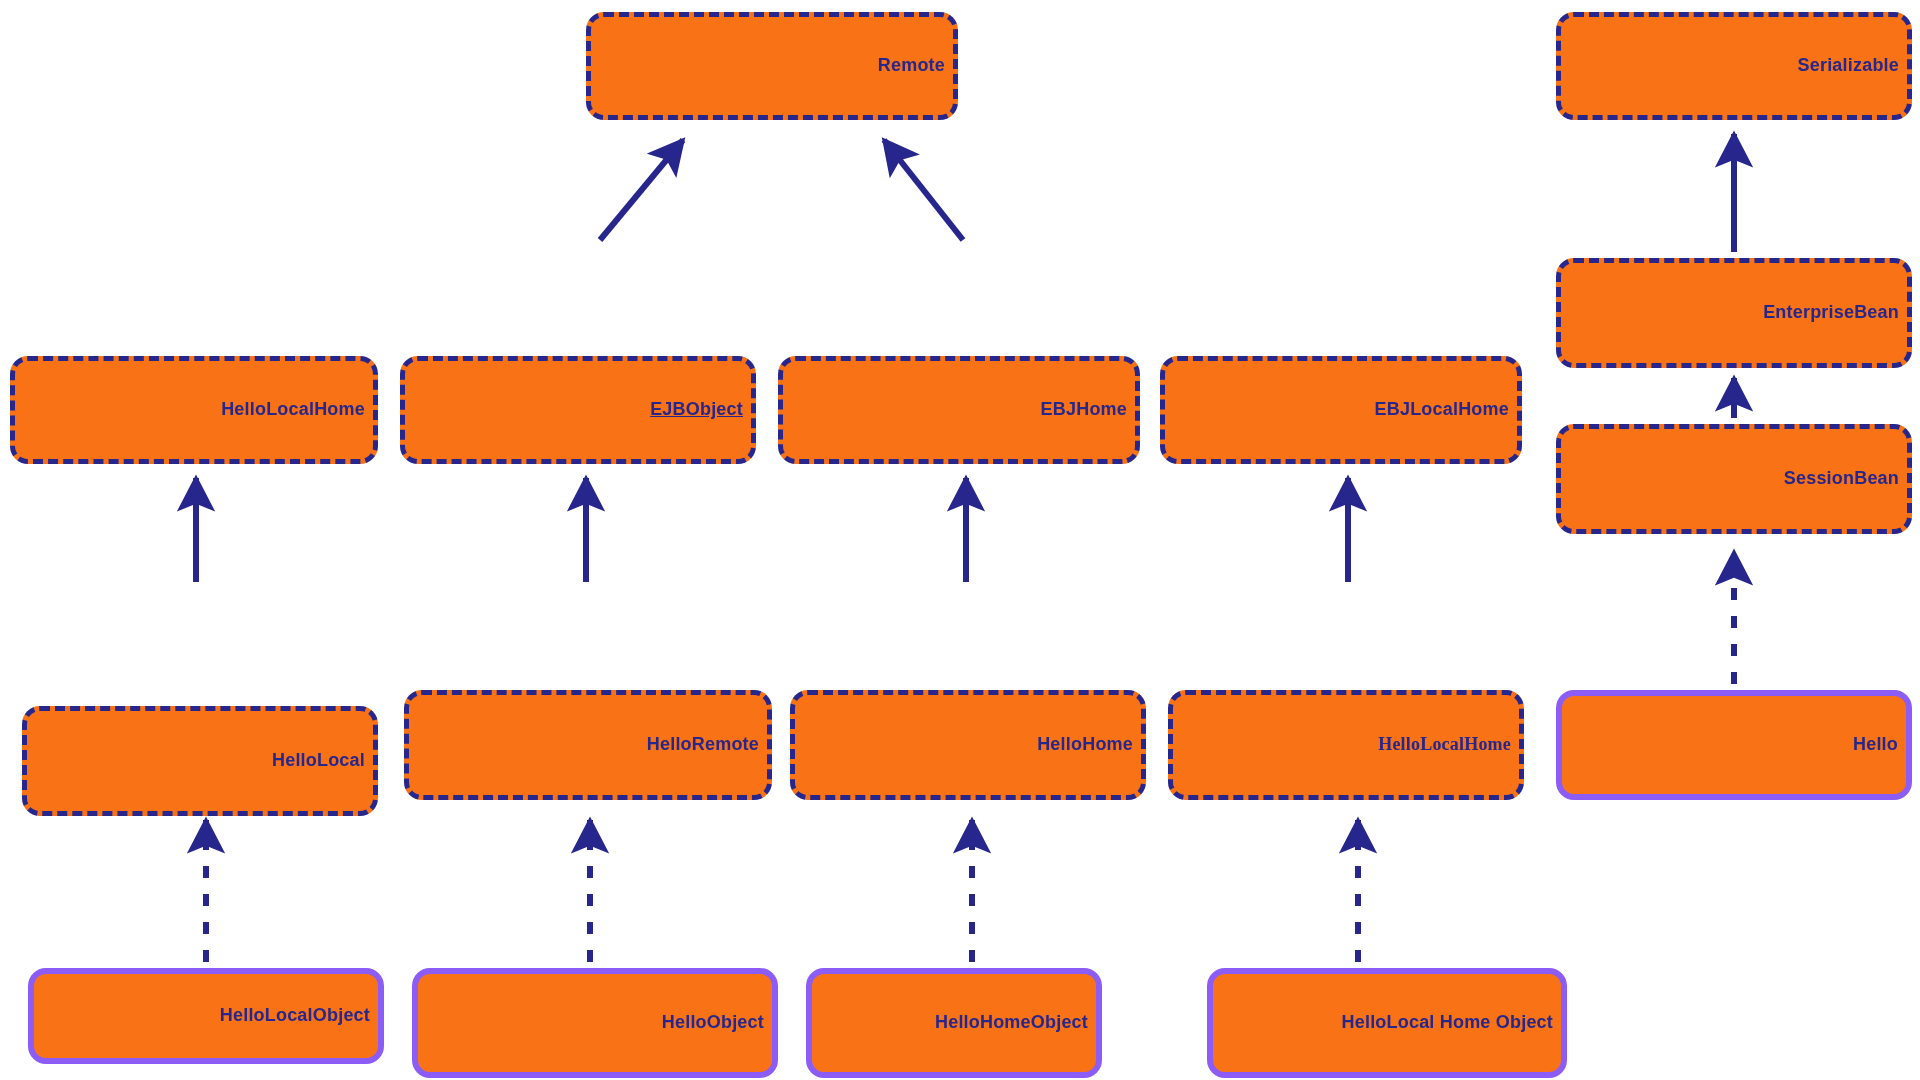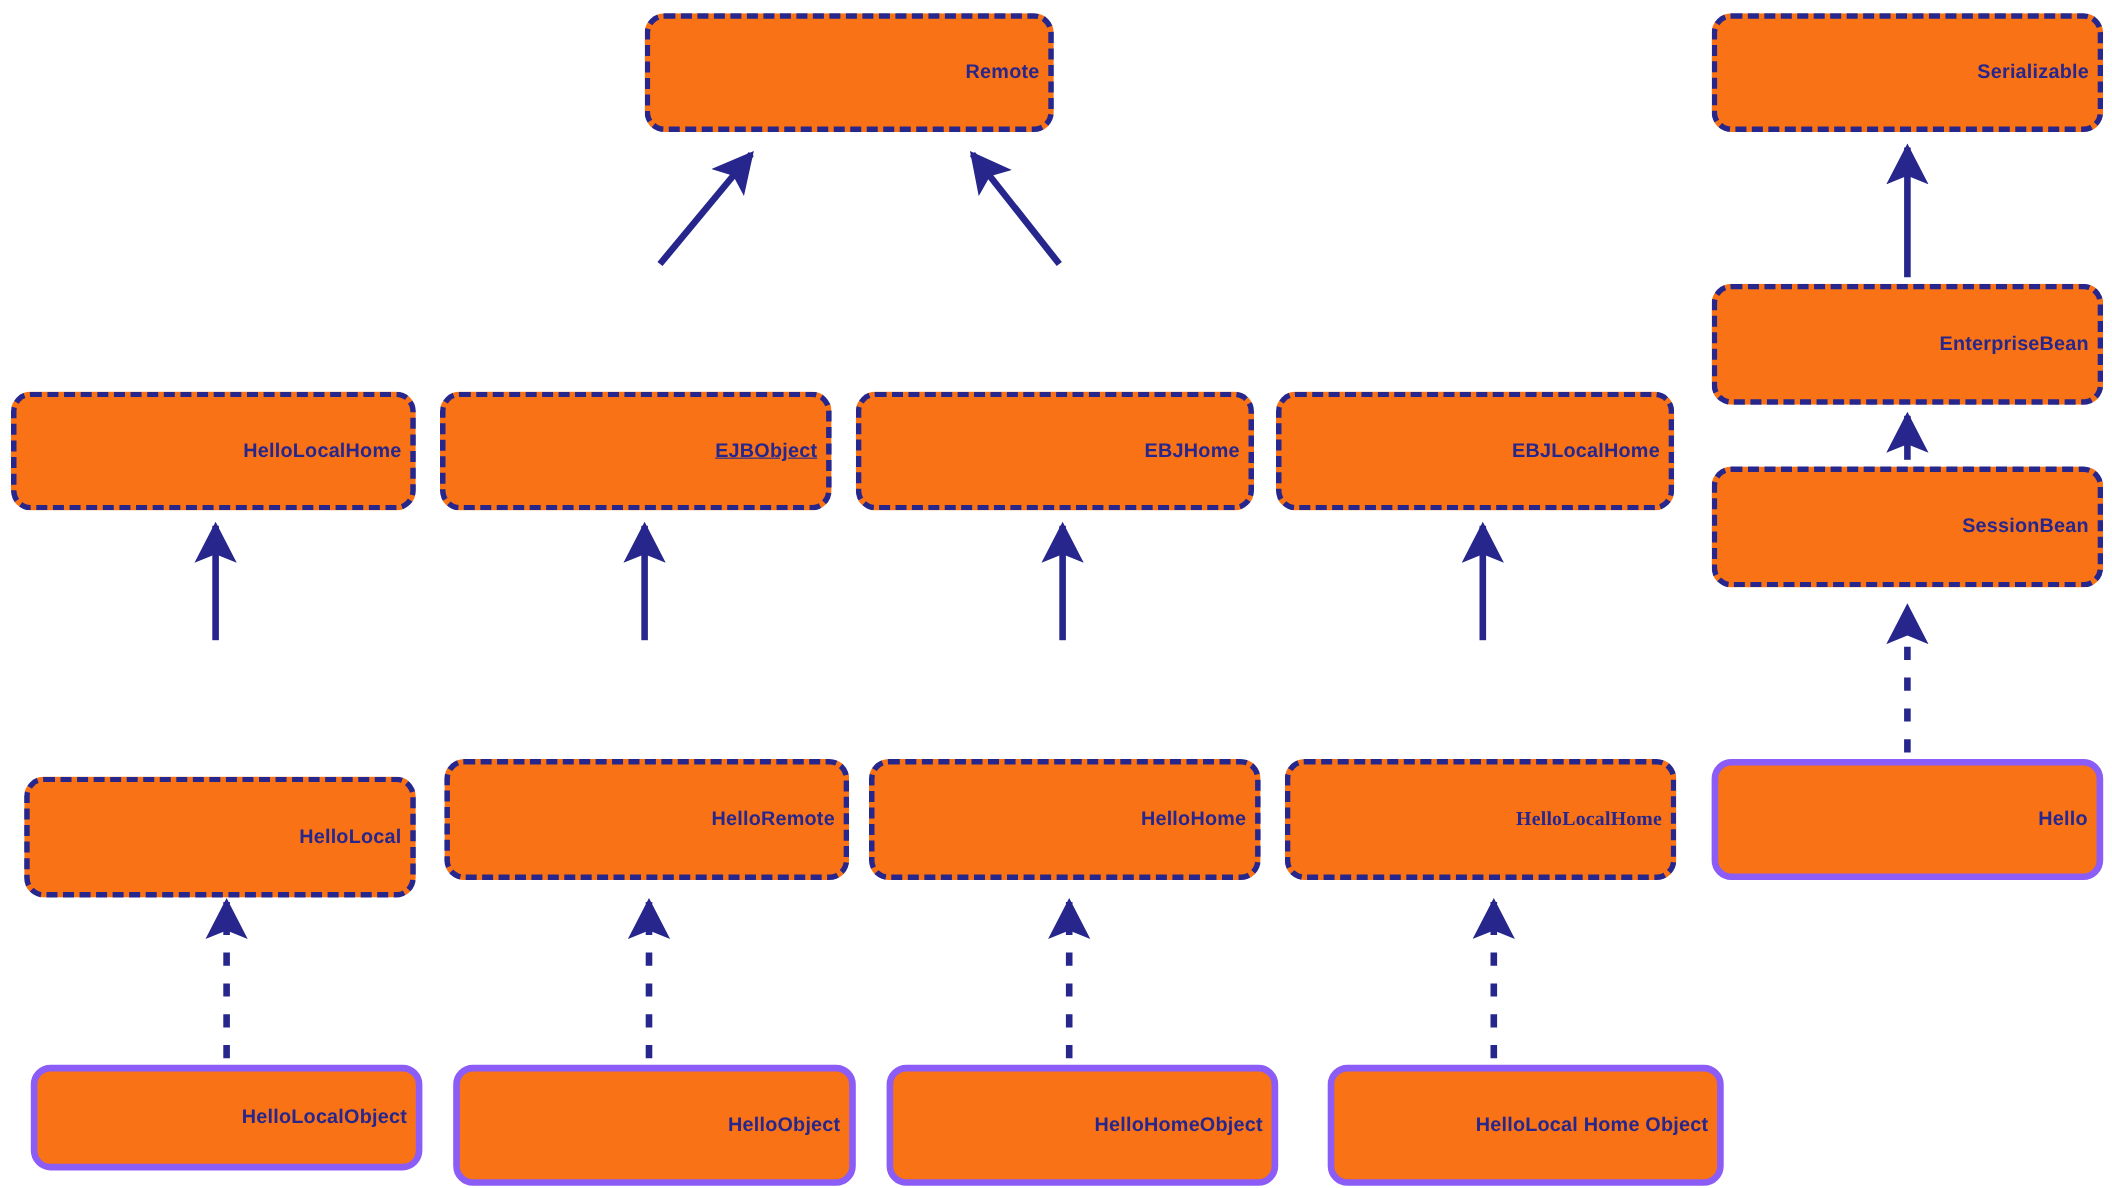--- a/index.html
+++ b/index.html
@@ -119,20 +119,20 @@
       </div>
       <div class="node cls" style="left: 1556px; top: 690px; width: 356px; height: 110px;">
         <span class="node-label">Hello</span>
       </div>
       <div class="node cls" style="left: 28px; top: 968px; width: 356px; height: 96px;">
         <span class="node-label">HelloLocalObject</span>
       </div>
       <div class="node cls" style="left: 412px; top: 968px; width: 366px; height: 110px;">
         <span class="node-label">HelloObject</span>
       </div>
-      <div class="node cls" style="left: 806px; top: 968px; width: 356px; height: 110px;">
+      <div class="node cls" style="left: 806px; top: 968px; width: 296px; height: 110px;">
         <span class="node-label">HelloHomeObject</span>
       </div>
       <div class="node cls" style="left: 1180px; top: 968px; width: 360px; height: 110px; margin-left: 27px;">
         <span class="node-label">HelloLocal Home Object</span>
       </div>
     </div>
 </div>
 
 </body></html>

